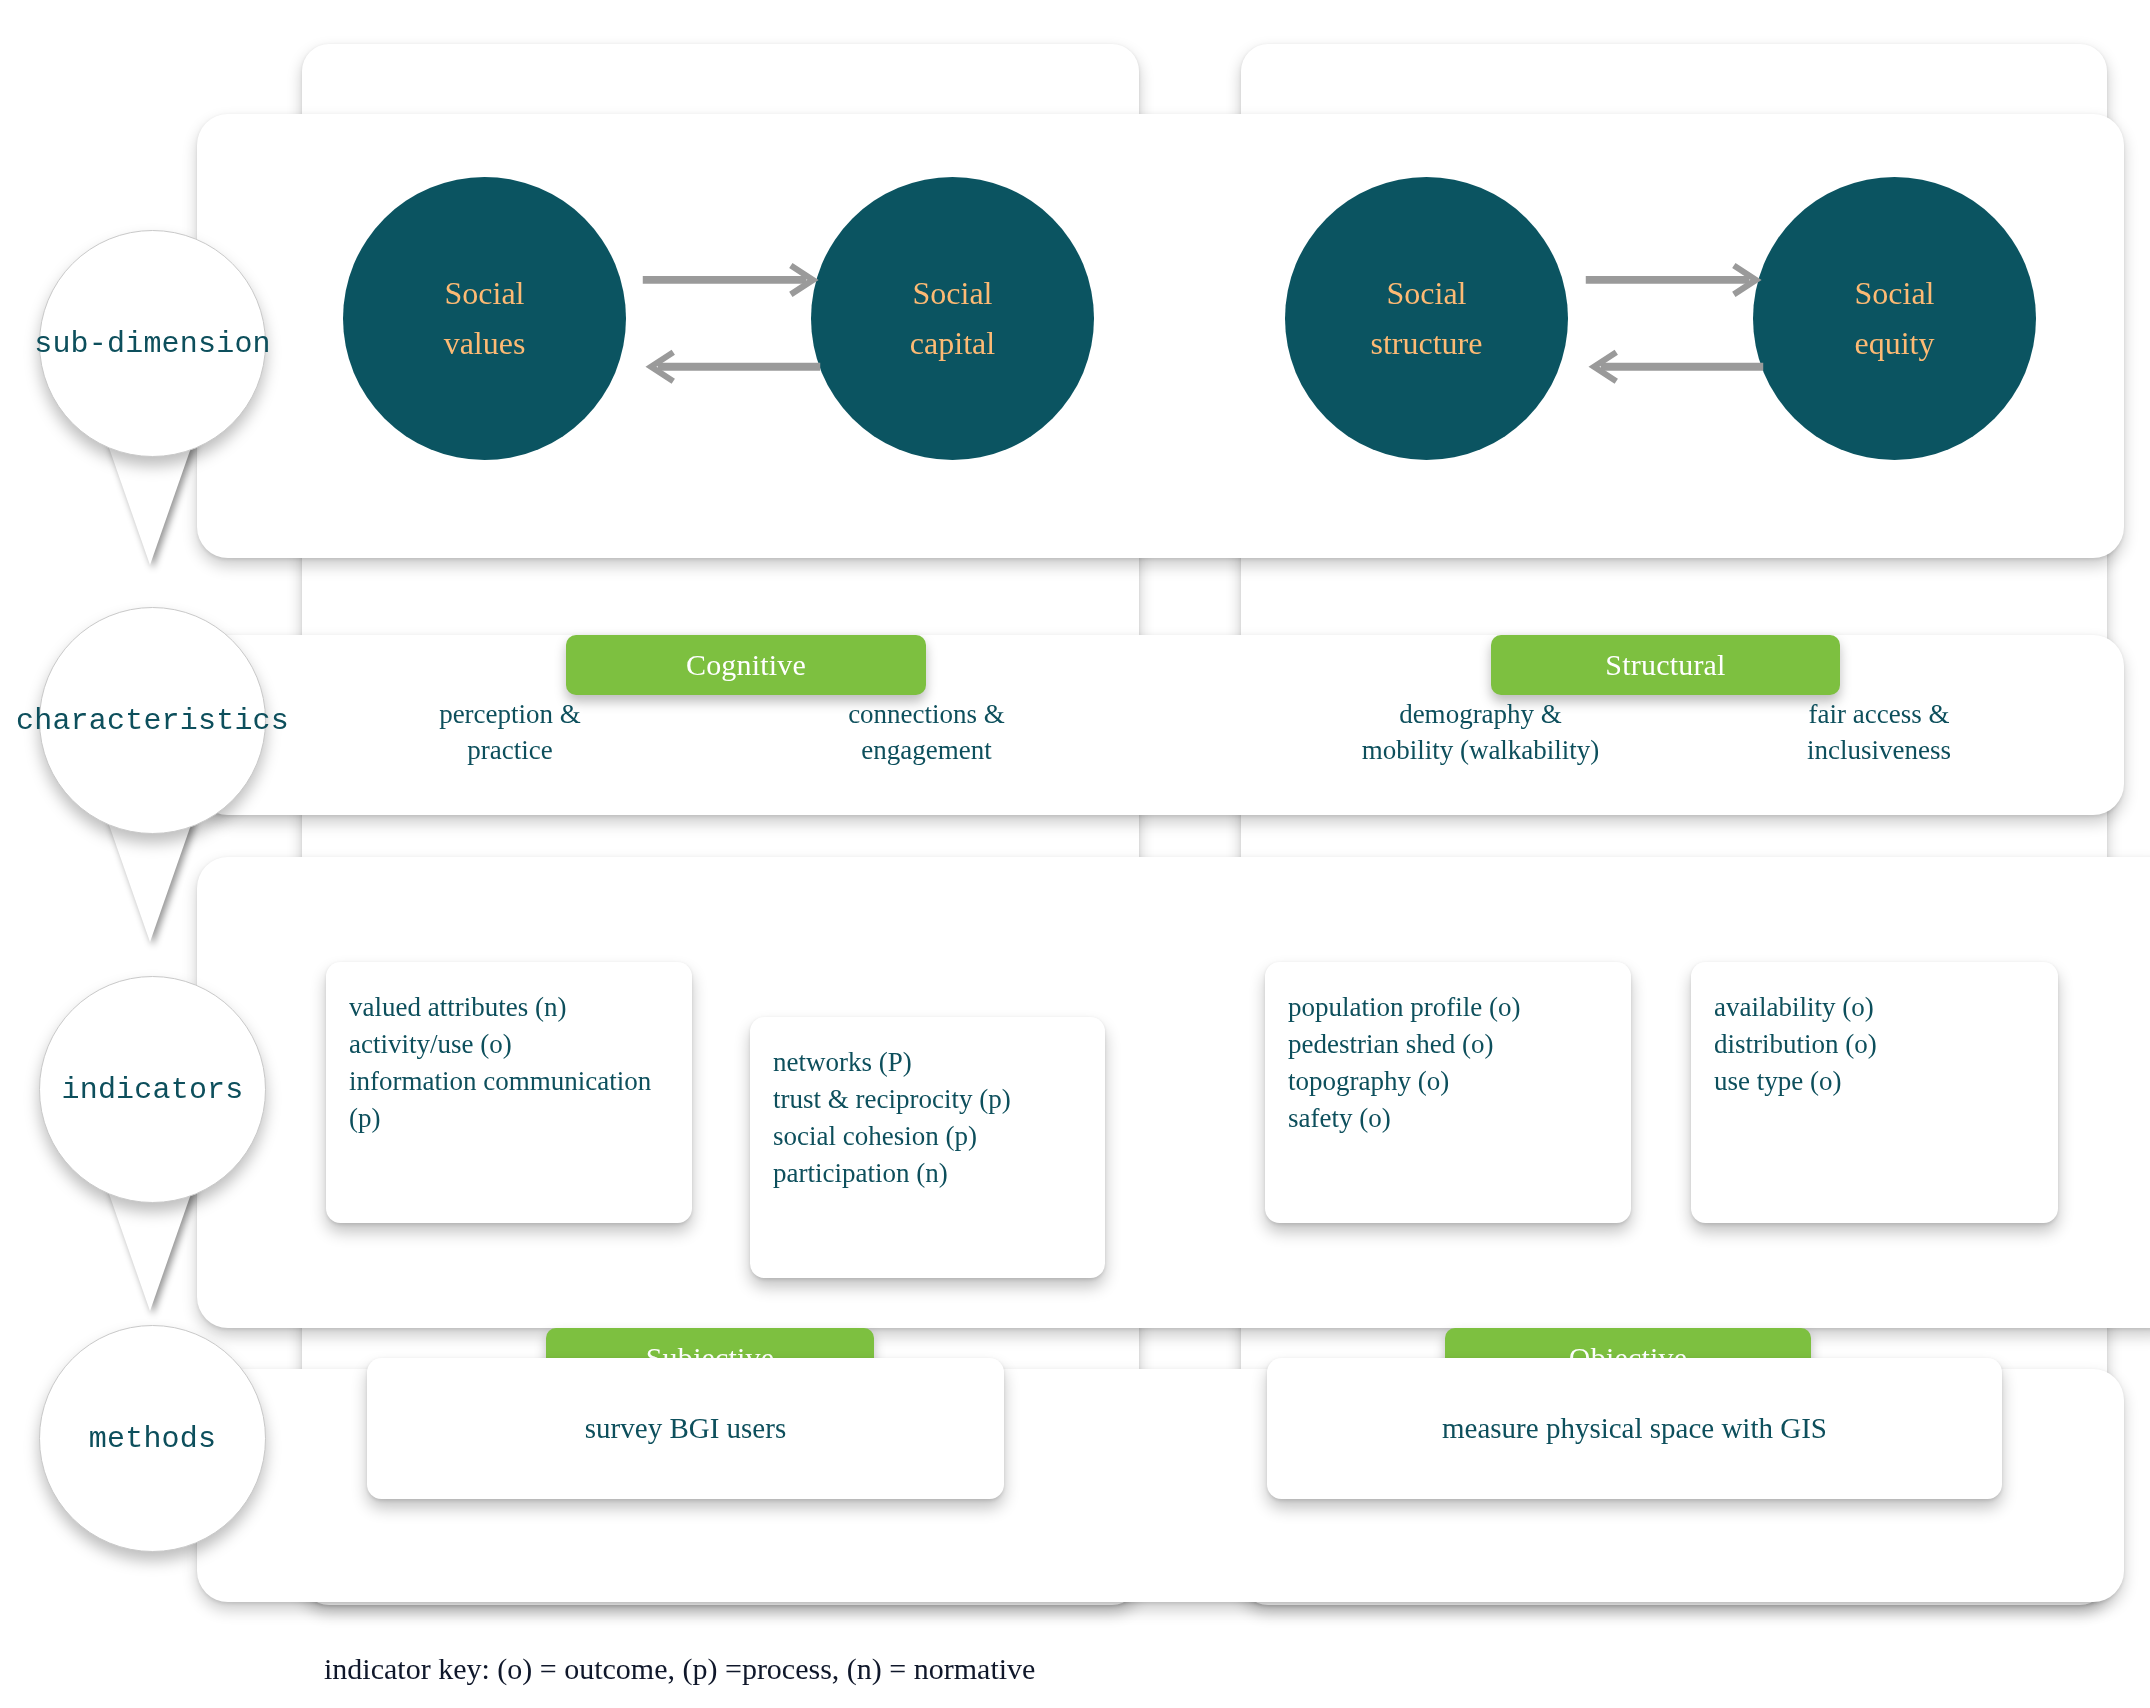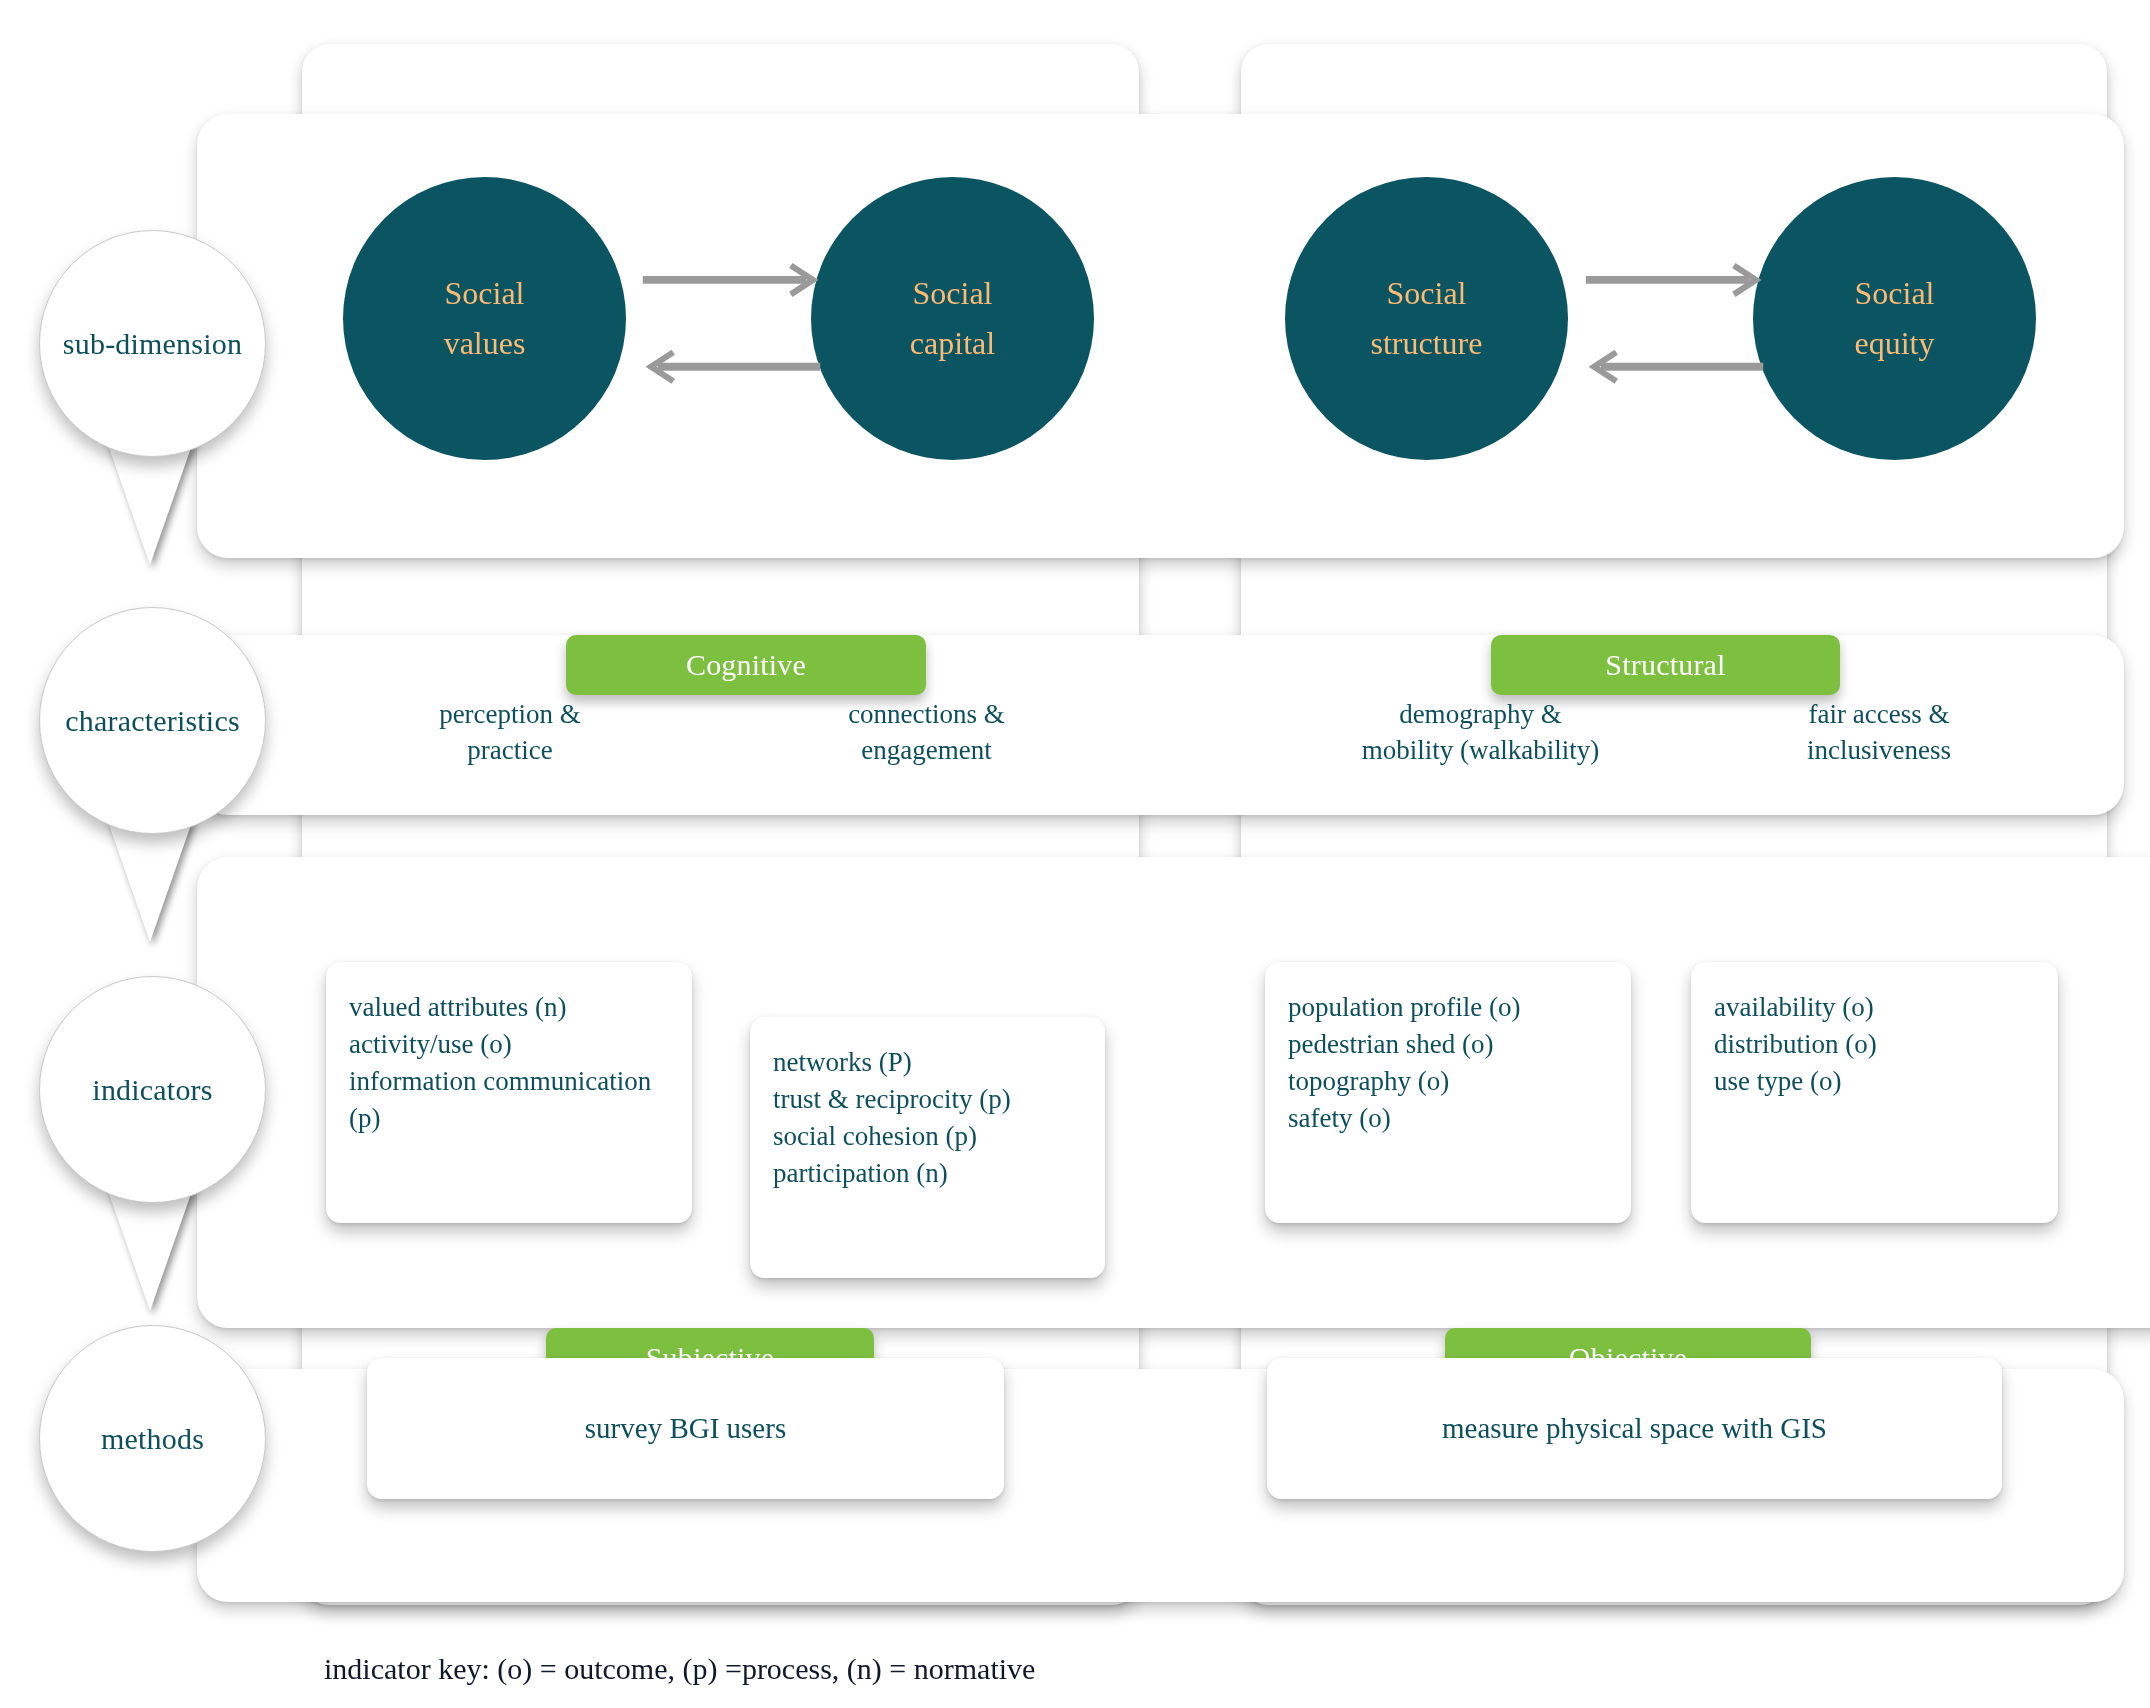--- a/index.html
+++ b/index.html
@@ -31,20 +31,21 @@
   #band-methods {left:197px; top:1369px; width:1927px; height:233px;}
 
   
   .badge{position:absolute;}
   .badge .disc{
     position:absolute;left:0;top:0;width:225px;height:225px;border-radius:50%;
     background:#ffffff;border:1.1px solid #c9c9c9;
     box-shadow:0 9px 14.4px rgba(0,0,0,.26);
     display:flex;align-items:center;justify-content:center;
     z-index:2;
+    font-family:Liberation Mono, monospace;
   }
   .badge .disc span{
     color:#0d4f5c;font-size:30px;letter-spacing:0.2px;white-space:nowrap;
   }
   .badge .pointer{
     position:absolute;left:47px;top:152px;width:0;height:0;
     border-left:64px solid transparent;
     border-right:64px solid transparent;
     border-top:183px solid #ffffff;
     filter:drop-shadow(3.3px 4.4px 3.9px rgba(0,0,0,.42));

